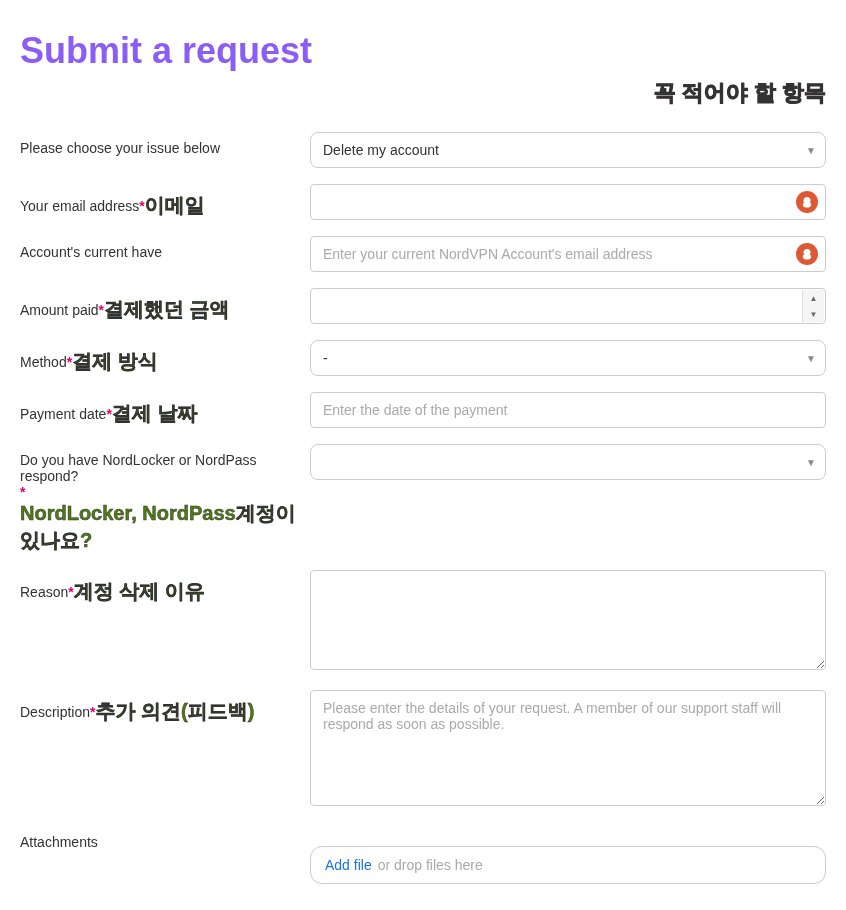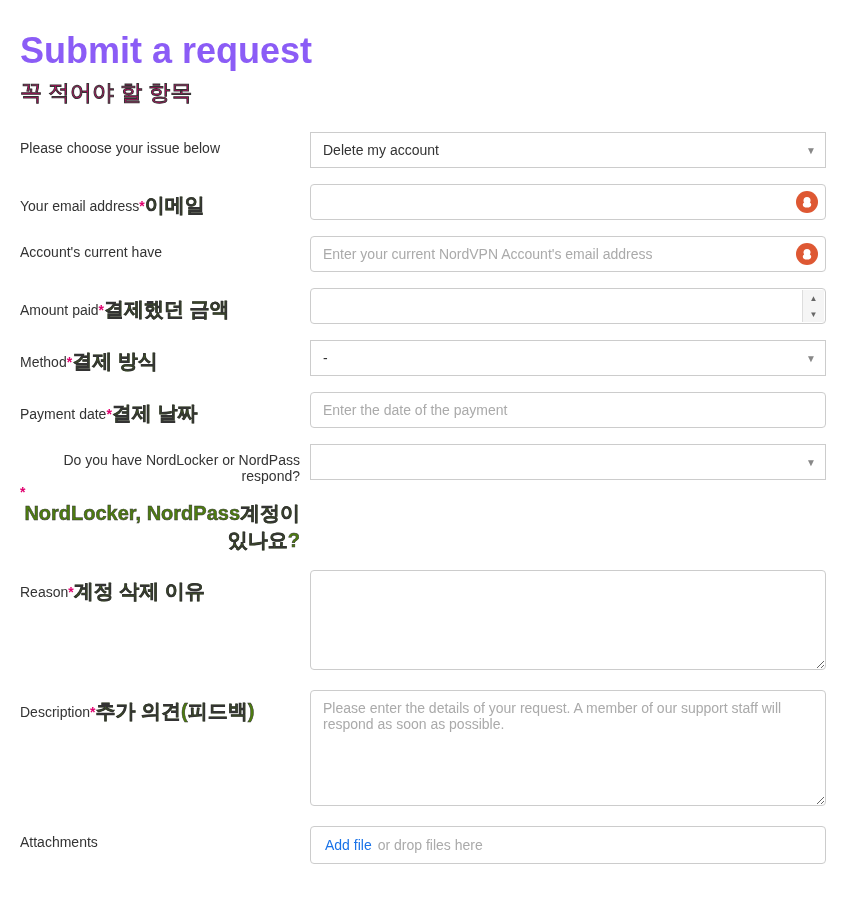--- a/index.html
+++ b/index.html
@@ -12,23 +12,23 @@
     }
 
     h1 {
       font-size: 36px;
       font-weight: bold;
       color: #8b5cf6;
       margin-bottom: 6px;
     }
 
     .korean-subtitle {
-      text-align: left;
+      text-align: right;
       font-size: 22px;
-      font-weight: 400;
+      font-weight: 700;
       color: #e0006e;
       -webkit-text-stroke: 1px #333;
       margin-bottom: 24px;
       font-family: 'Arial Black', sans-serif;
     }
 
     .form-row {
       display: flex;
       align-items: flex-start;
       margin-bottom: 16px;
@@ -38,21 +38,20 @@
     .form-label-col {
       width: 280px;
       min-width: 280px;
       padding-top: 8px;
       font-size: 14px;
       color: #333;
       display: flex;
       align-items: flex-start;
       gap: 4px;
       flex-wrap: wrap;
-      text-align: right;
     }
 
     .form-label-col .required {
       color: #e0006e;
       font-weight: bold;
     }
 
     .korean-label {
       font-size: 20px;
       font-weight: 900;
@@ -82,21 +81,21 @@
     }
 
     .select-wrapper {
       position: relative;
       width: 100%;
     }
 
     .form-select {
       width: 100%;
       border: 1px solid #ccc;
-      border-radius: 0;
+      border-radius: 8px;
       padding: 9px 32px 9px 12px;
       font-size: 14px;
       color: #333;
       background: #fff;
       appearance: none;
       outline: none;
       cursor: pointer;
     }
 
     .select-arrow {
@@ -180,28 +179,29 @@
       font-family: Arial, sans-serif;
     }
 
     .form-textarea::placeholder {
       color: #aaa;
     }
 
     .attachment-box {
       width: 100%;
       border: 1px solid #ccc;
-      border-radius: 4px;
+      border-radius: 12px;
       padding: 10px 14px;
       font-size: 14px;
       color: #aaa;
       display: flex;
       align-items: center;
       gap: 6px;
       background: #fff;
+      margin-top: 20px;
     }
 
     .add-file-btn {
       color: #1a73e8;
       background: none;
       border: none;
       cursor: pointer;
       font-size: 14px;
       text-decoration: none;
       font-family: Arial, sans-serif;

